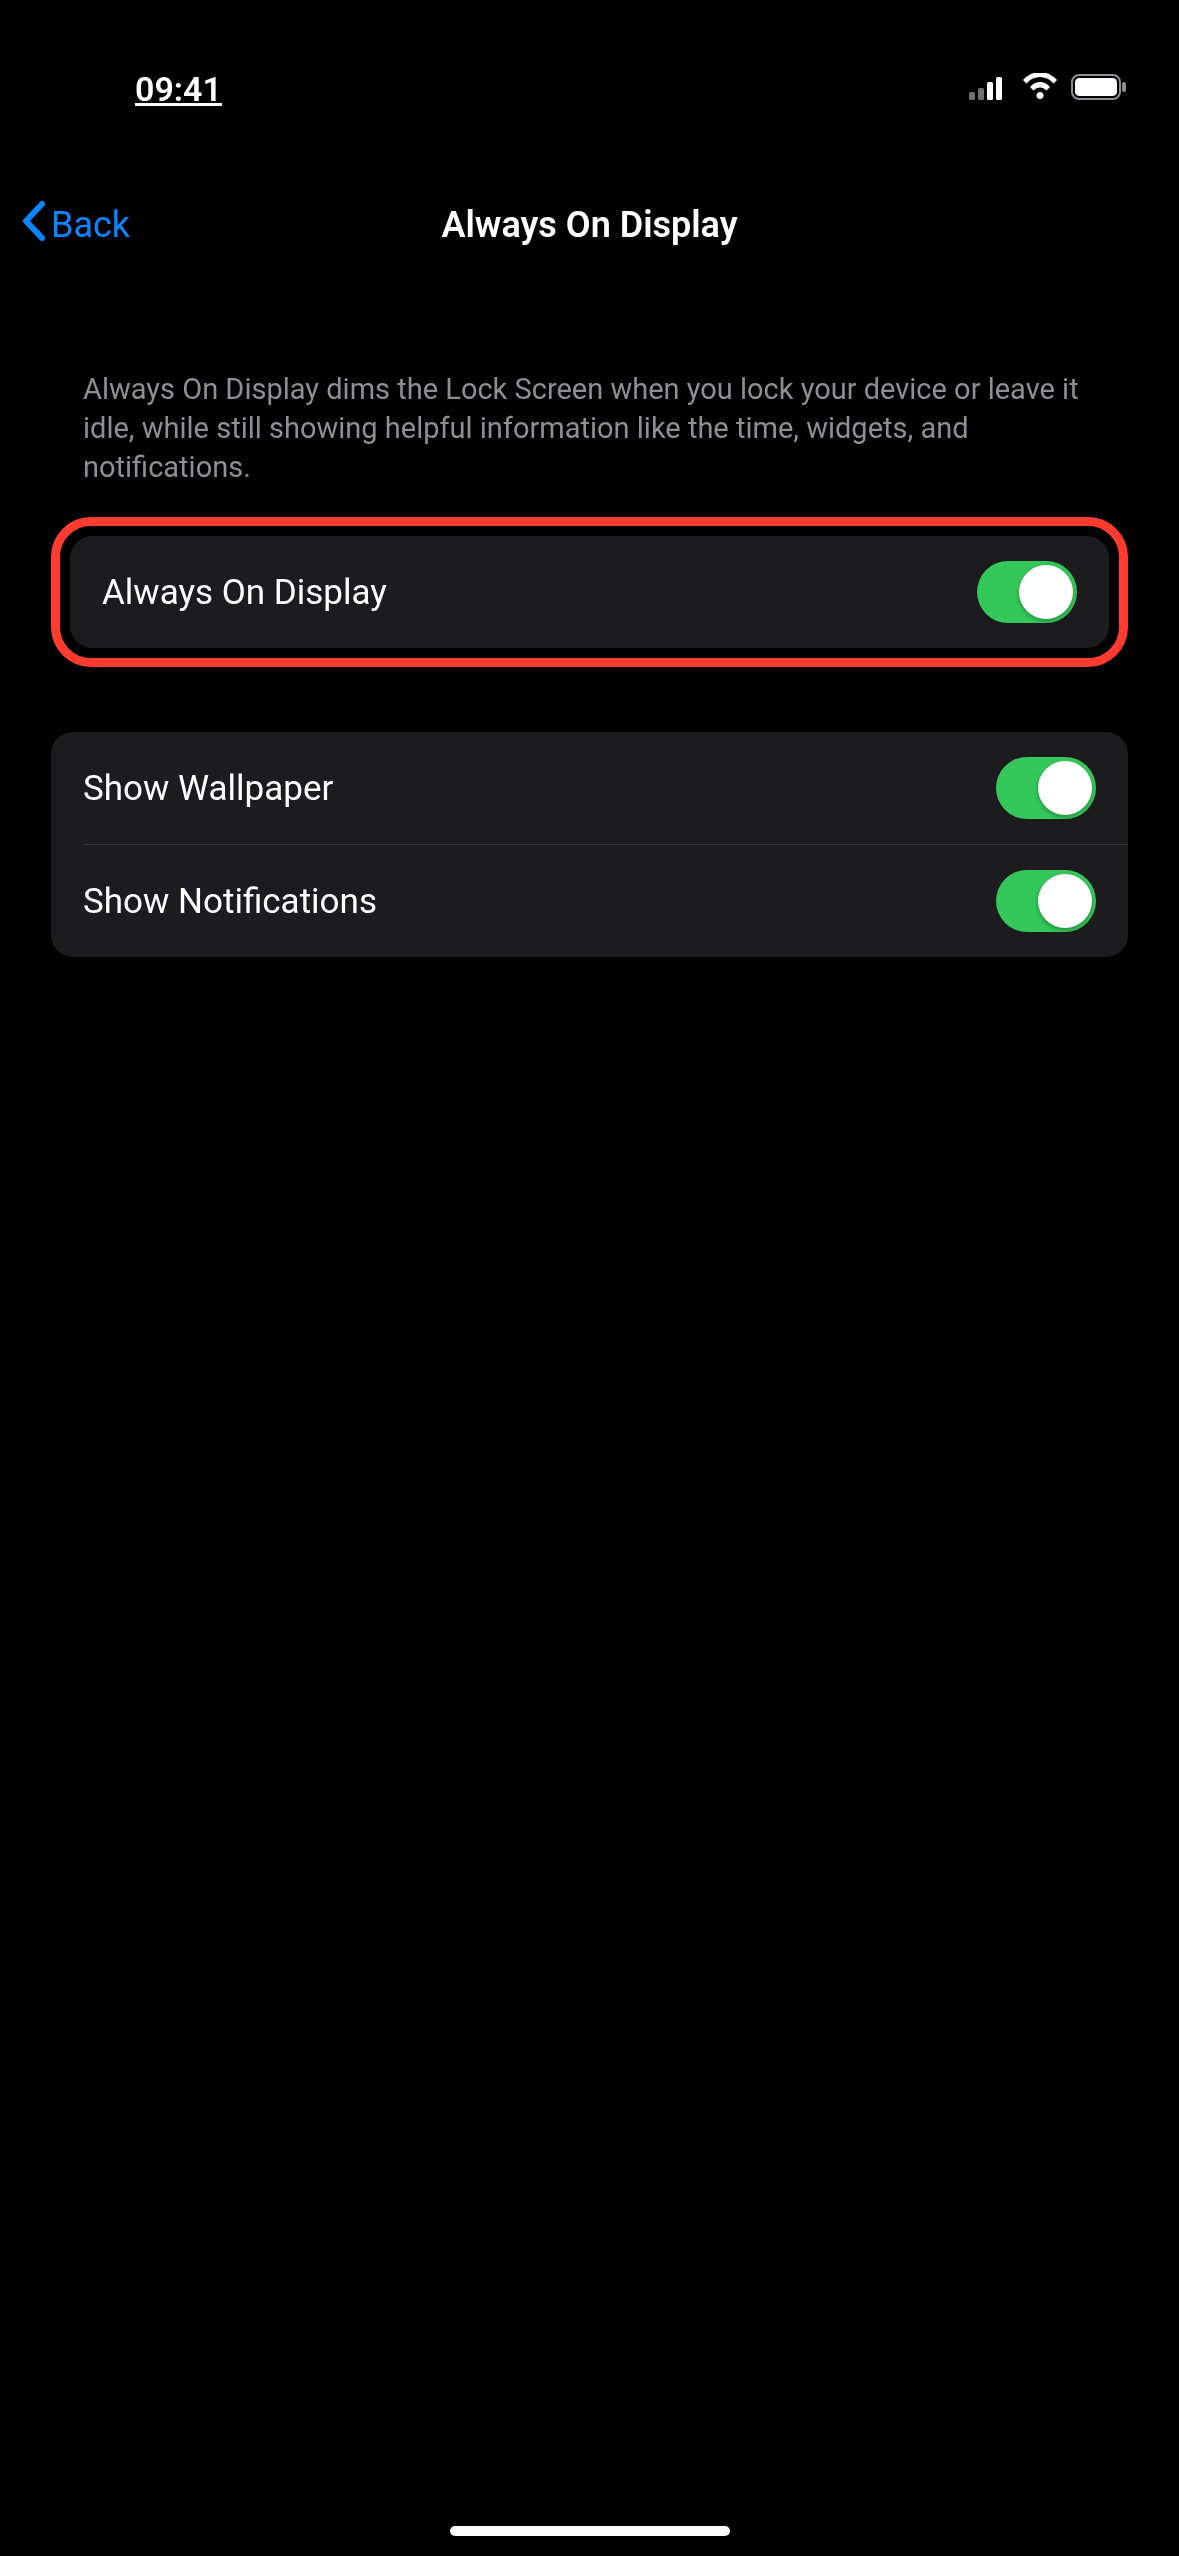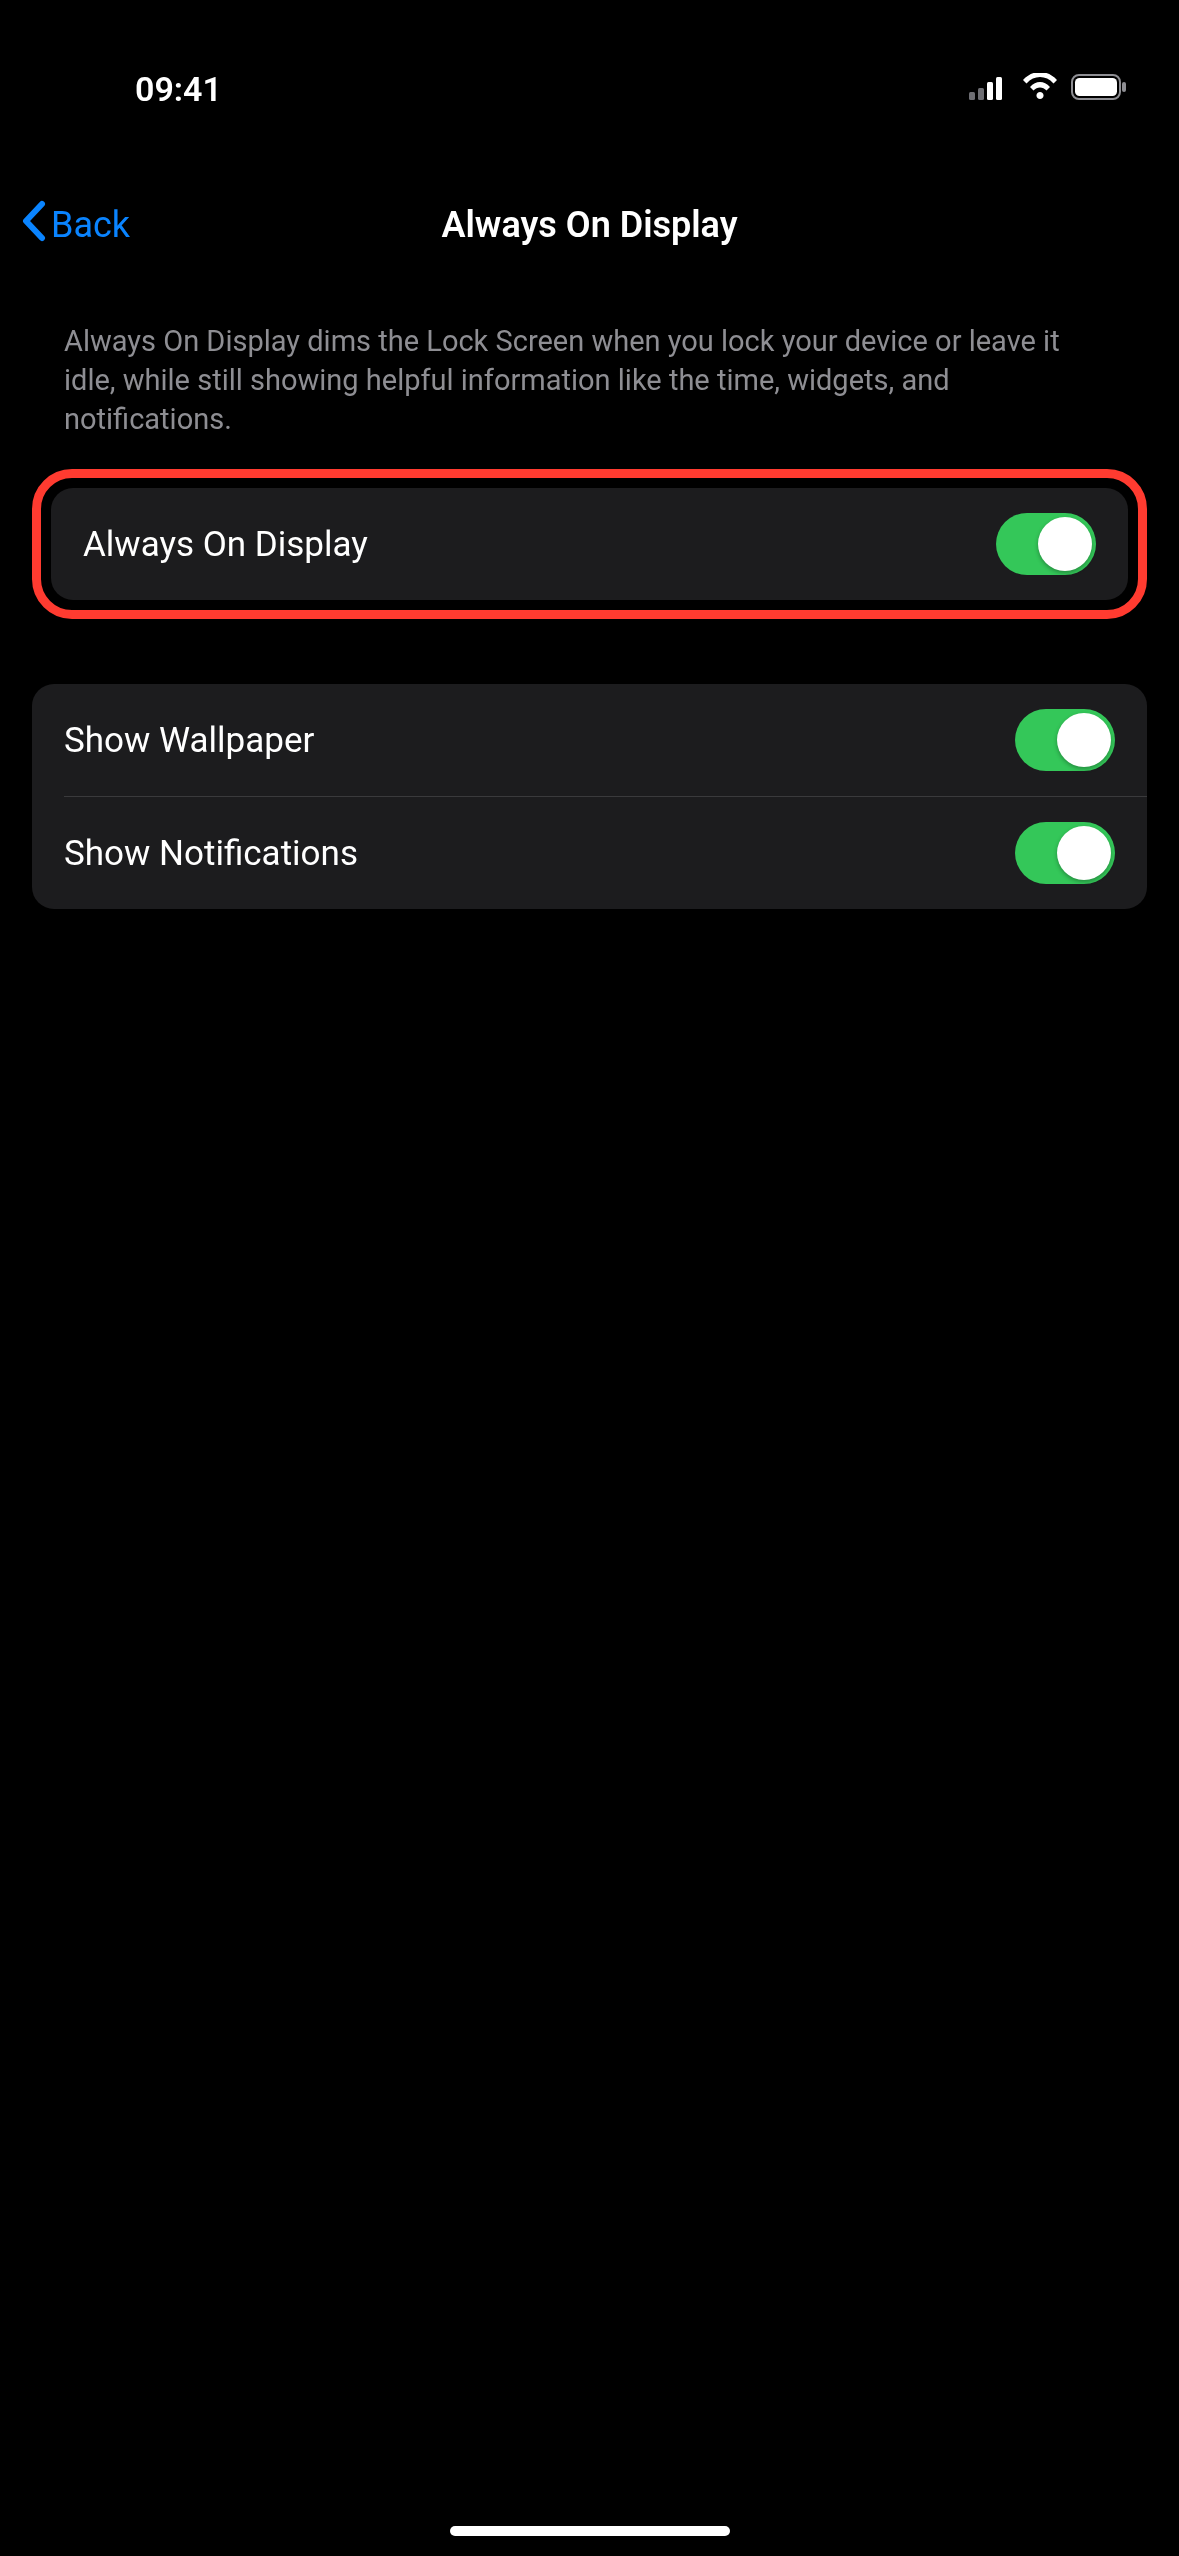--- a/index.html
+++ b/index.html
@@ -20,20 +20,21 @@
       display: flex;
       justify-content: space-between;
       align-items: center;
       padding: 38px 50px 0 135px;
       height: 140px;
     }
     .status-time {
       font-size: 34px;
       font-weight: 600;
       color: #ffffff;
+      text-decoration: underline;
     }
     .status-icons {
       display: flex;
       align-items: center;
       gap: 12px;
     }
     .nav-bar {
       display: flex;
       align-items: center;
       position: relative;
@@ -52,22 +53,22 @@
     }
     .nav-title {
       position: absolute;
       left: 50%;
       transform: translateX(-50%);
       font-size: 36px;
       font-weight: 600;
       color: #ffffff;
     }
     .content {
-      padding: 0 32px;
-      margin-top: 42px;
+      padding: 0 51px;
+      margin-top: 90px;
     }
     .description {
       color: #8e8e93;
       font-size: 29px;
       line-height: 1.35;
       padding: 0 32px 30px 32px;
     }
     .highlighted-group {
       border: 9px solid #ff3b30;
       border-radius: 40px;

